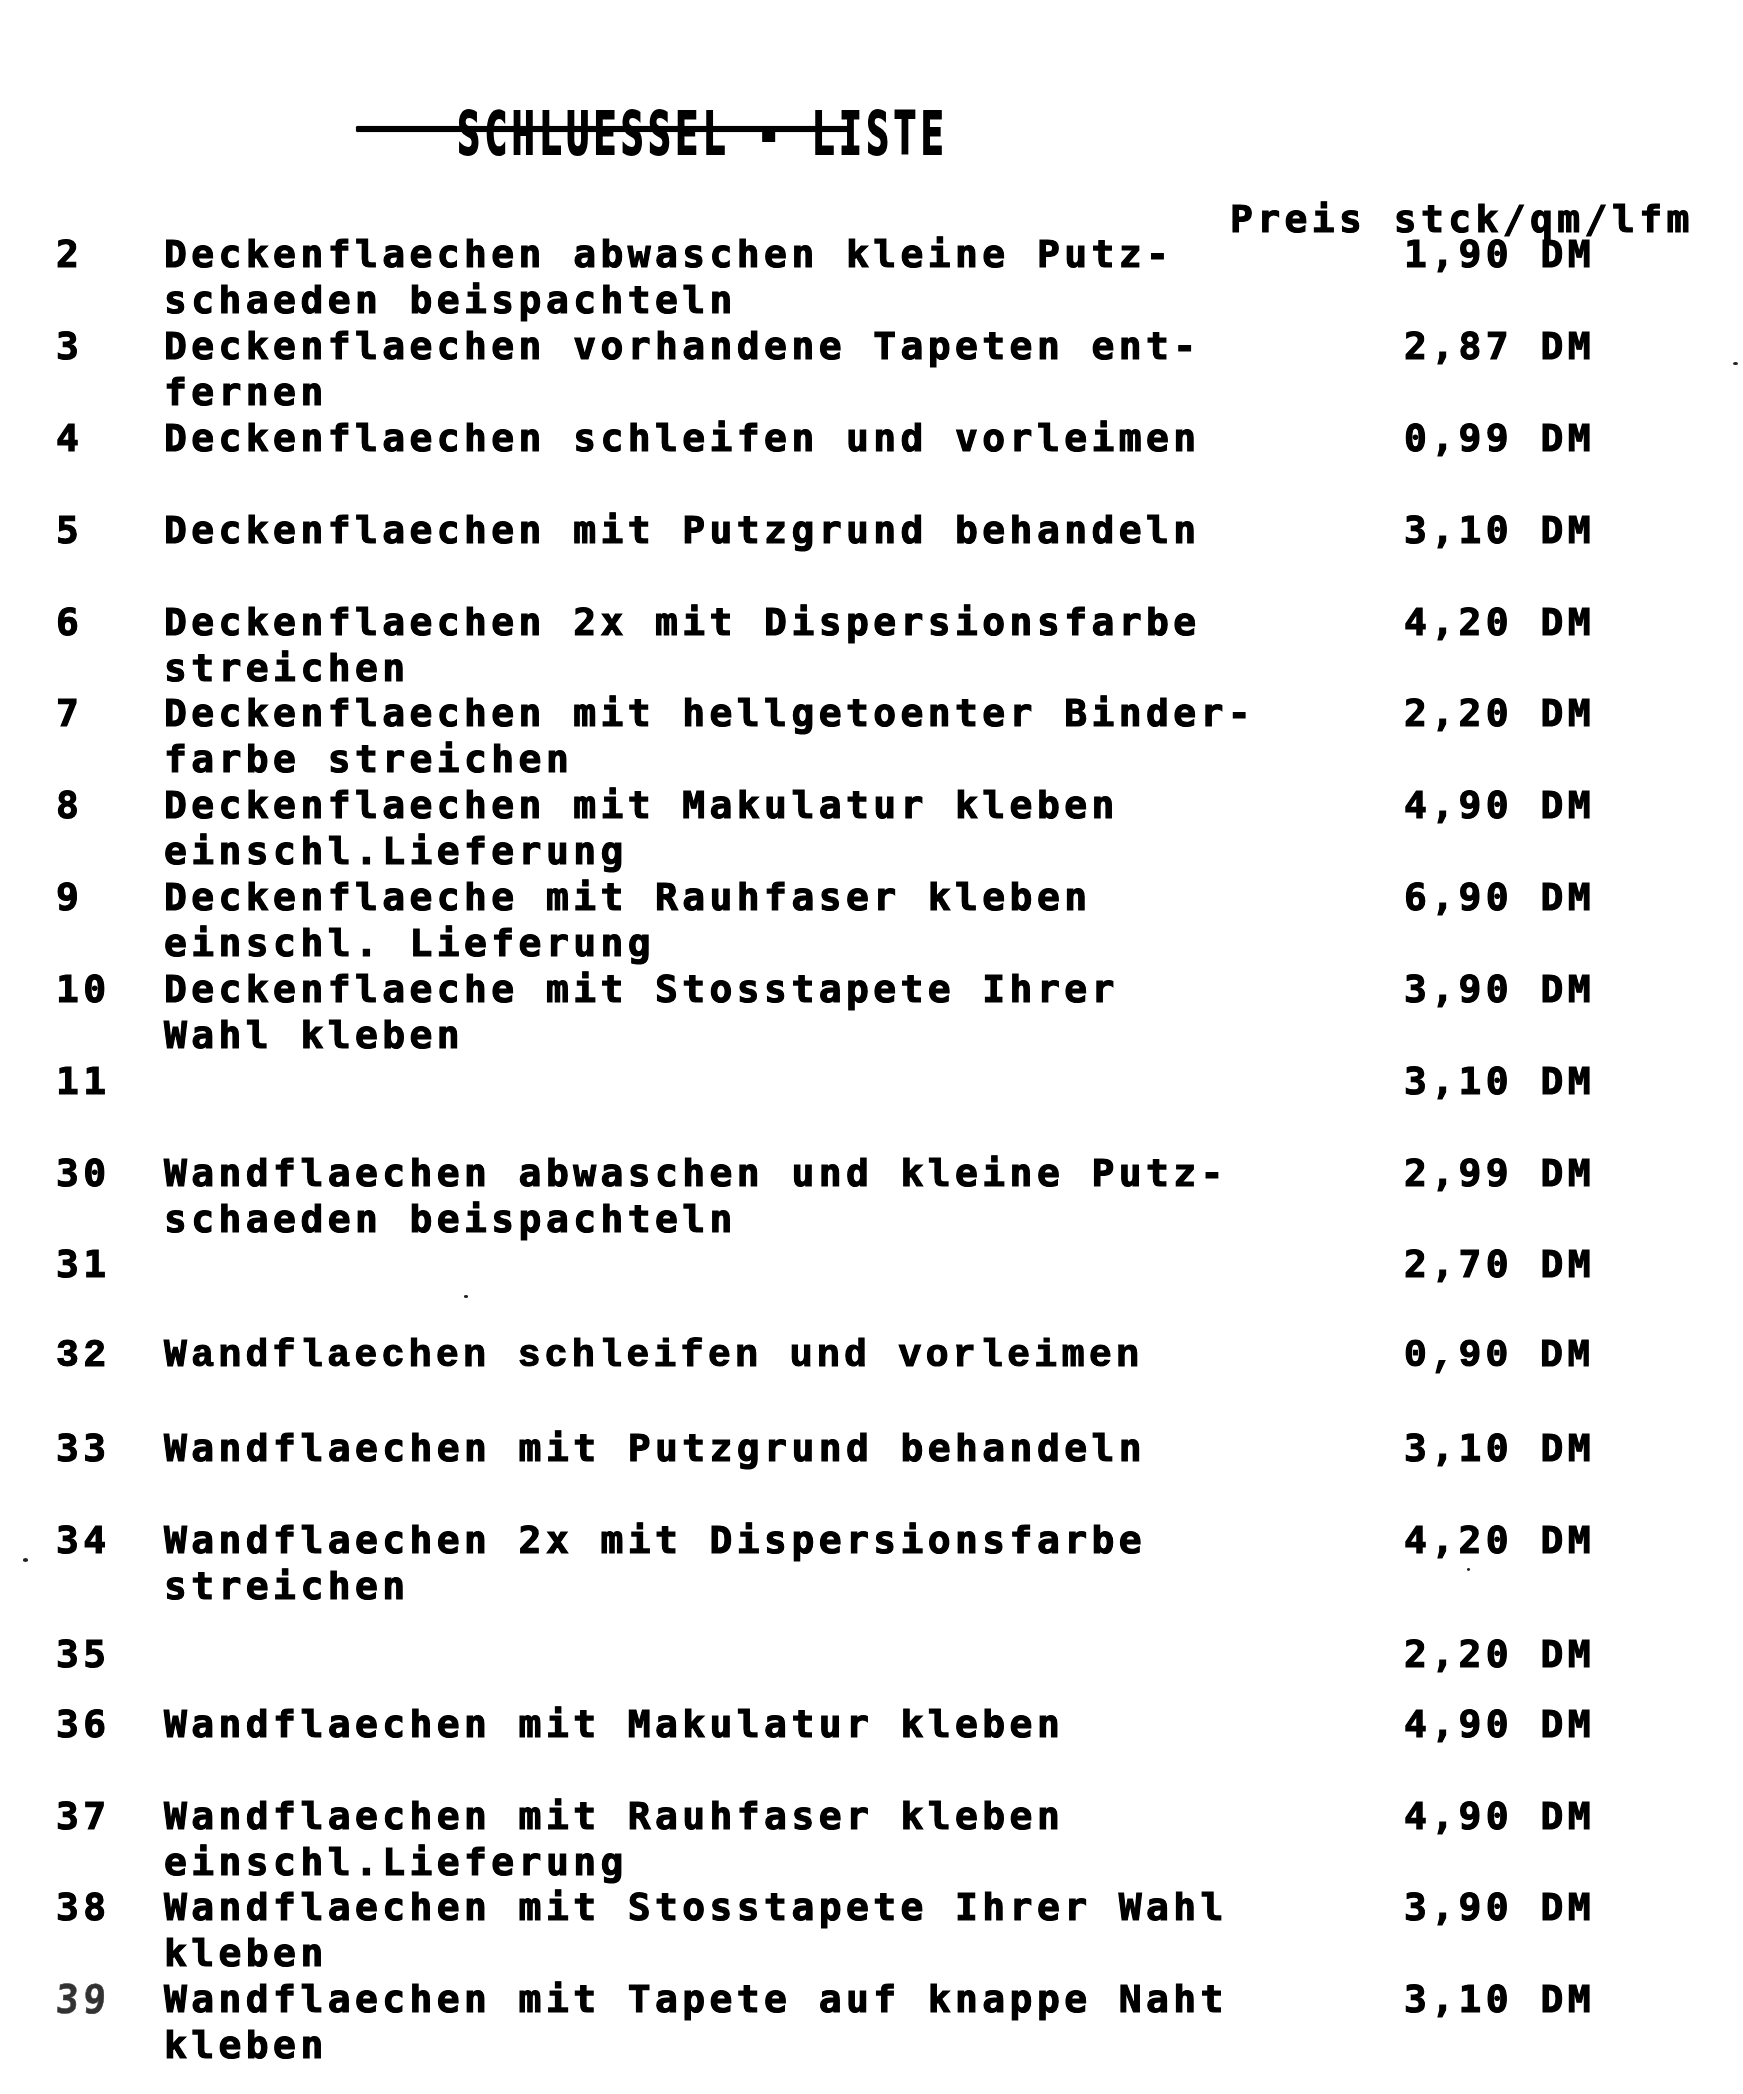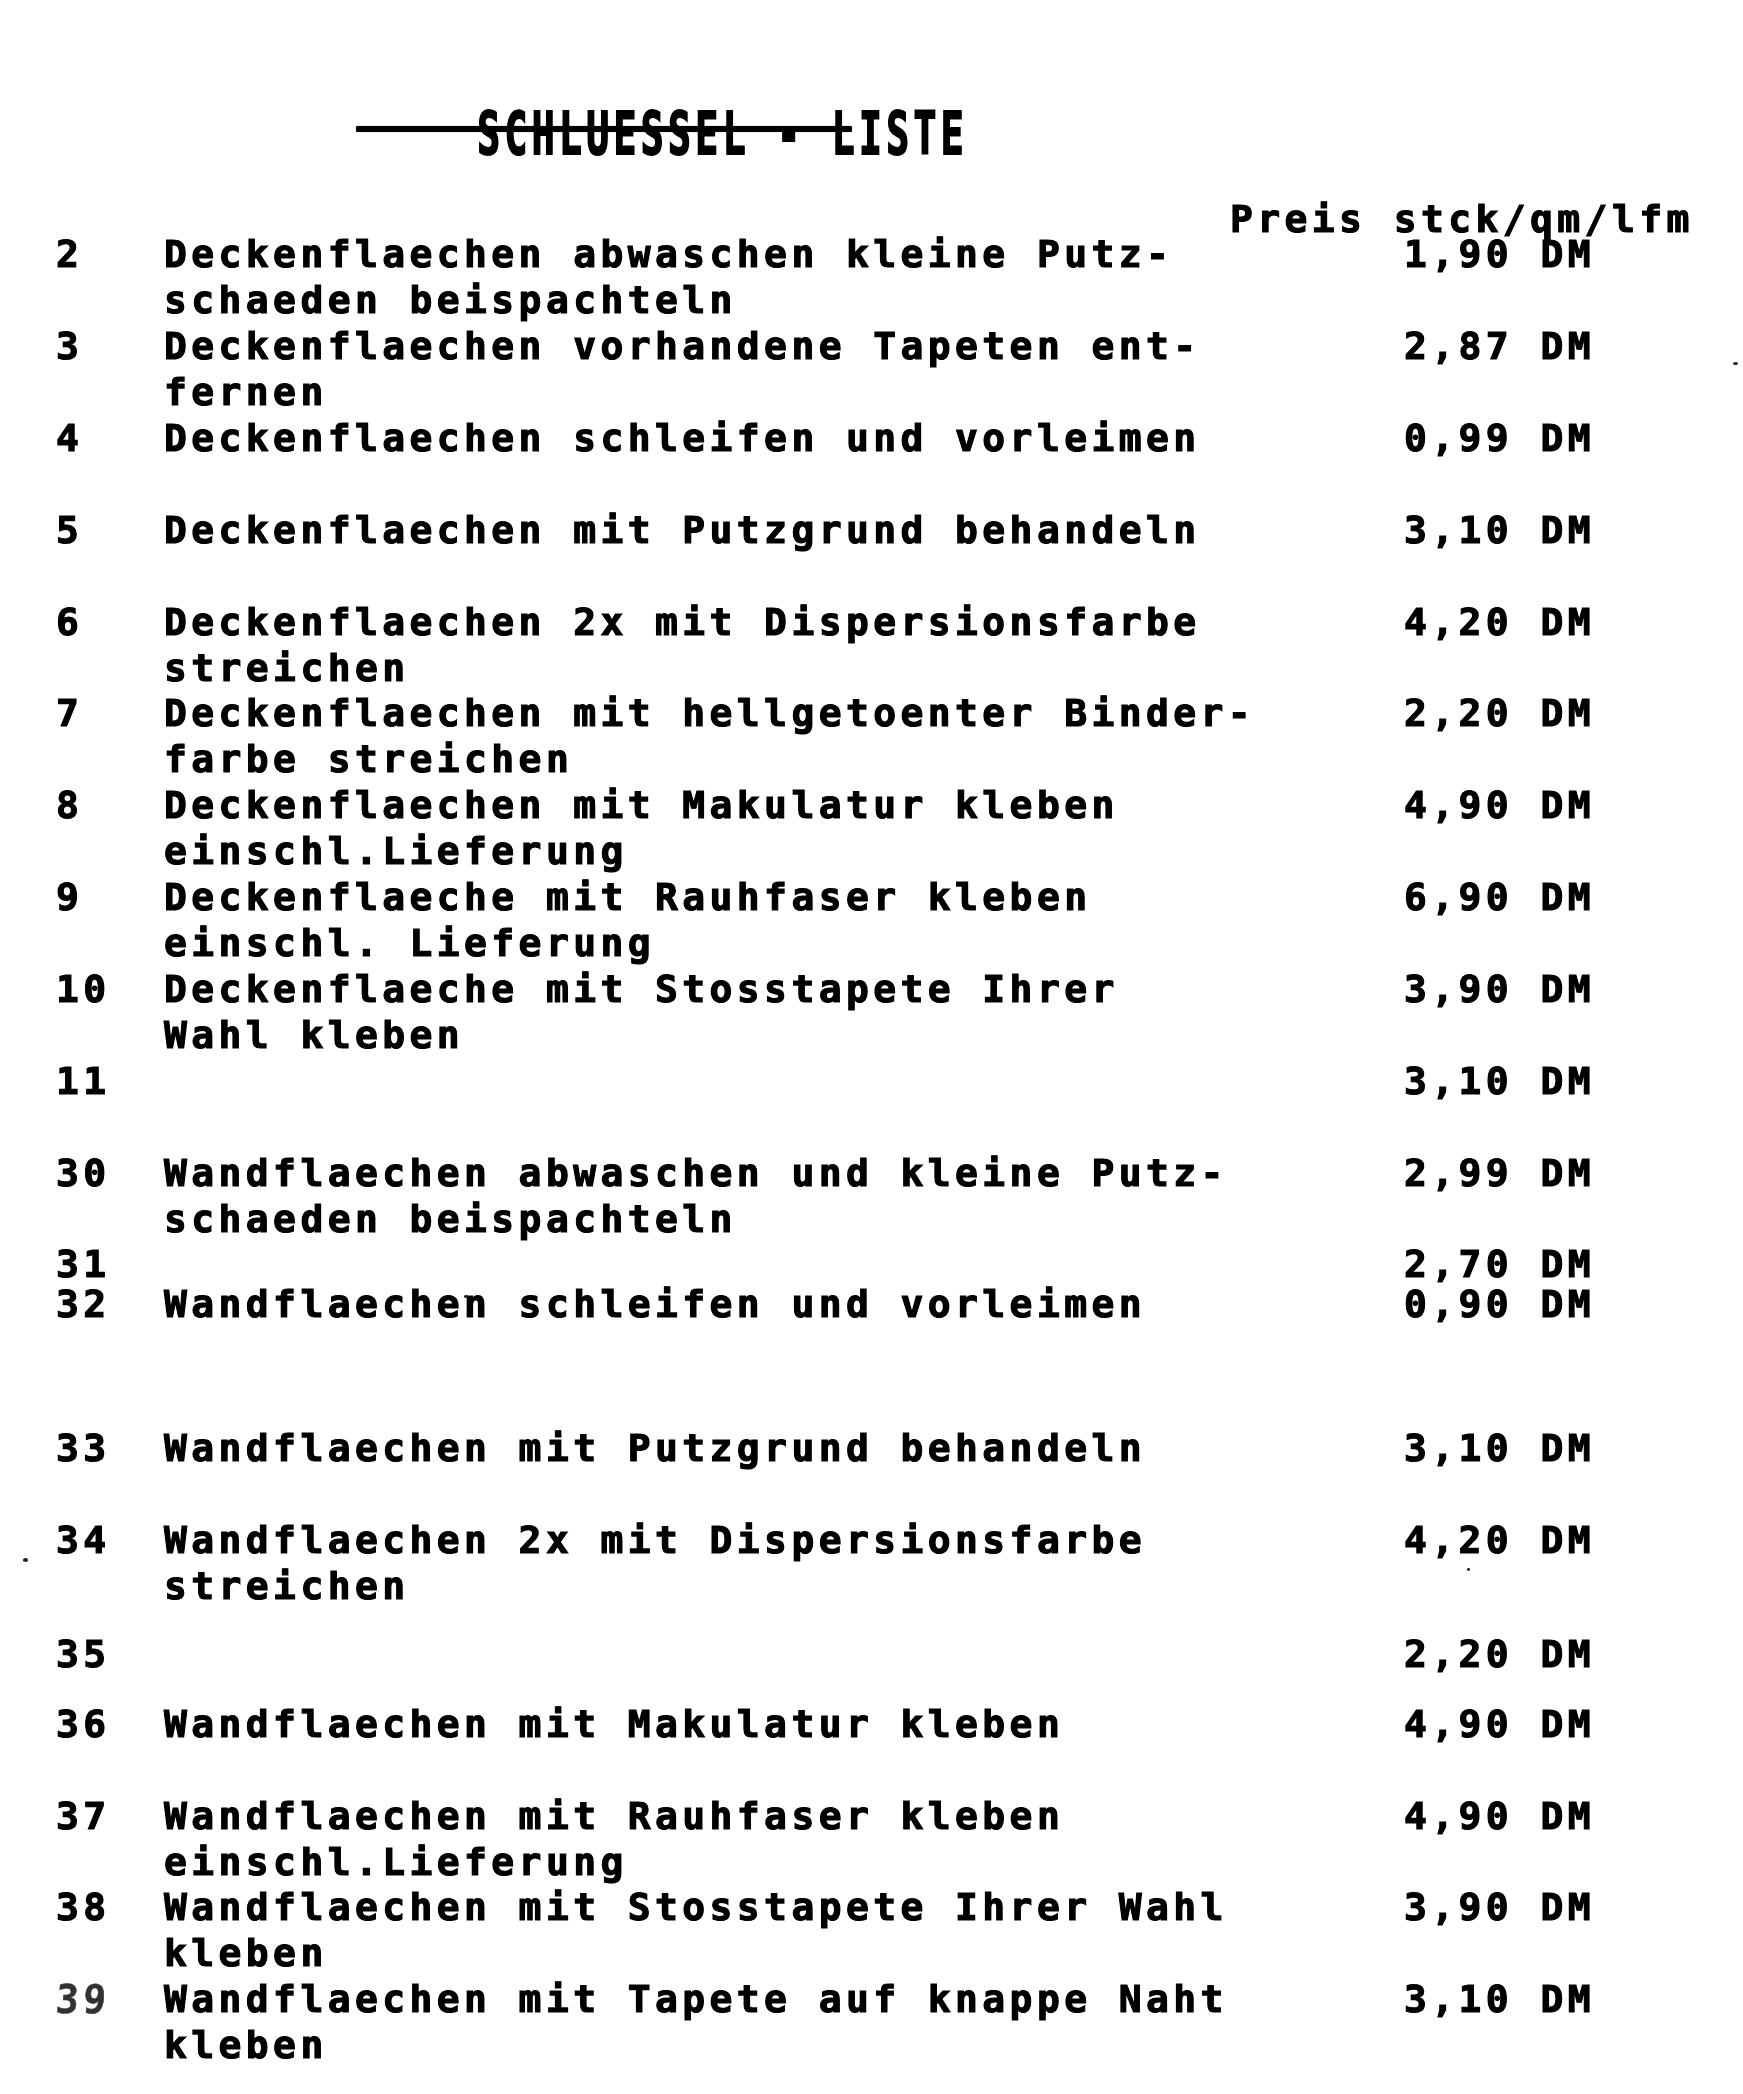--- a/index.html
+++ b/index.html
@@ -17,21 +17,21 @@
     font-size:38px;
     line-height:46px;
     font-weight:bold;
     letter-spacing:4.4px;
     -webkit-text-stroke:1.1px #000;
     text-shadow:0 0 0.5px #000;
     white-space:pre;
   }
   .title-wrap{
     position:absolute;
-    left:368px;
+    left:348px;
     top:52px;
     height:75px;
   }
   .title-text{
     display:inline-block;
     transform:scaleY(1.55);
     transform-origin:top left;
     -webkit-text-stroke:1.3px #000;
   }
   .title-underline{
@@ -154,21 +154,21 @@
     <span class="desc mono">Wandflaechen abwaschen und kleine Putz-
 schaeden beispachteln</span>
     <span class="price mono">2,99 DM</span>
   </div>
 
   <div class="row" style="top: 1241px;">
     <span class="num mono">31</span>
     <span class="price mono">2,70 DM</span>
   </div>
 
-  <div class="row" style="top: 1281px;">
+  <div class="row" style="top: 1333px; font-family: Liberation Mono, monospace;">
     <span class="num mono">32</span>
     <span class="desc mono">Wandflaechen schleifen und vorleimen</span>
     <span class="price mono">0,90 DM</span>
   </div>
 
   <div class="row" style="top: 1425px; padding-left: 17px;">
     <span class="num mono">33</span>
     <span class="desc mono">Wandflaechen mit Putzgrund behandeln</span>
     <span class="price mono">3,10 DM</span>
   </div>

